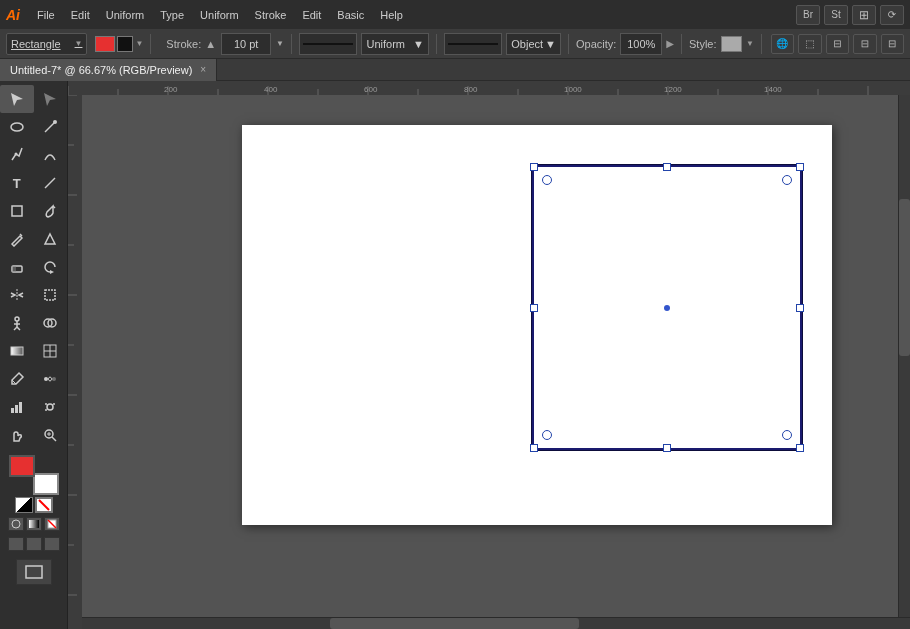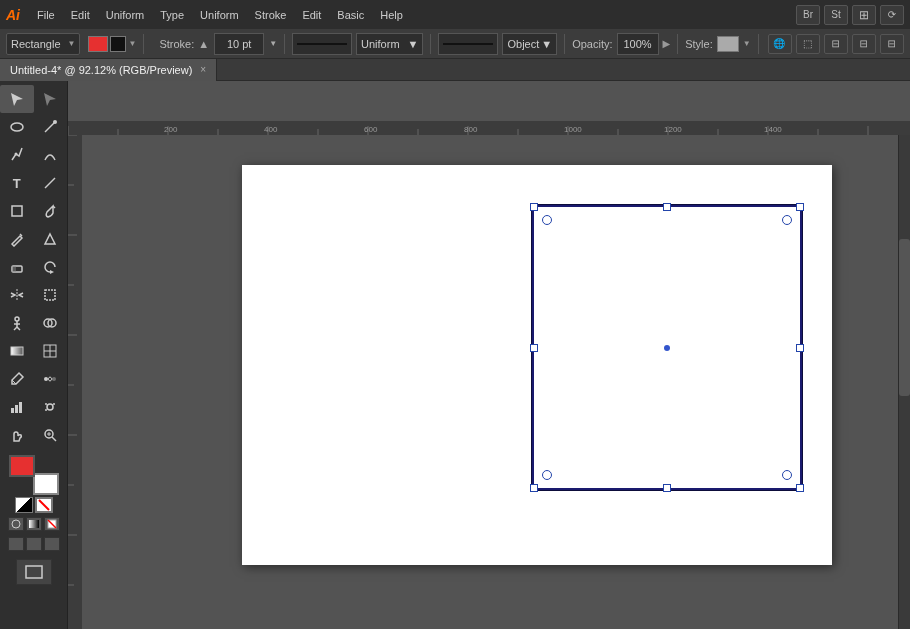--- a/index.html
+++ b/index.html
@@ -59,21 +59,22 @@
       display: flex;
       align-items: center;
       background: #2d2d2d;
       border: 1px solid #555;
       border-radius: 2px;
       padding: 2px 4px;
       cursor: pointer;
       height: 22px;
       color: #ccc;
       font-size: 11px;
-      gap: 7px;
+      gap: 14px;
+      text-decoration: underline;
     }
     .tool-dropdown .arrow { font-size: 8px; color: #999; }
     .color-swatch-red {
       width: 20px; height: 16px;
       background: #e63030;
       border: 1px solid #777;
     }
     .color-swatch-black {
       width: 16px; height: 16px;
       background: #111;
@@ -164,21 +165,20 @@
     #canvas-area {
       flex: 1;
       background: #535353;
       position: relative;
       overflow: hidden;
     }
     #canvas-ruler-h {
       height: 14px;
       background: #3c3c3c;
       border-bottom: 4px solid #fde047;
-      margin-top: 40px;
     }
     #canvas-body {
       display: flex;
       height: calc(100% - 14px);
     }
     #canvas-ruler-v {
       width: 14px;
       background: #3c3c3c;
       border-right: 1px solid #2a2a2a;
     }
@@ -403,21 +403,21 @@
 
   <div class="menu-icon-btn" style="margin-left:2px;">🌐</div>
   <div class="menu-icon-btn">⬚</div>
   <div class="menu-icon-btn">⊟</div>
   <div class="menu-icon-btn">⊟</div>
   <div class="menu-icon-btn">⊟</div>
 </div>
 
 <div id="doc-tabs">
   <div class="doc-tab">
-    <span>Untitled-4* @ 92.12% (RGB/Preview)</span>
+    <span>Untitled-7* @ 66.67% (RGB/Preview)</span>
     <span class="doc-tab-close">×</span>
   </div>
 </div>
 
 <div id="main">
 
   <div id="left-toolbar">
 
     <div class="tool-row">
       <div class="tool-btn active" title="Selection">

